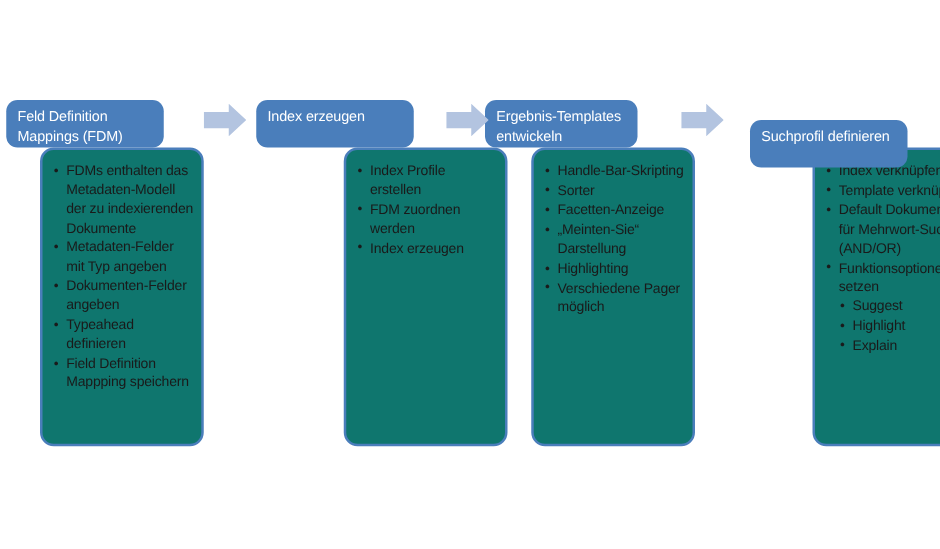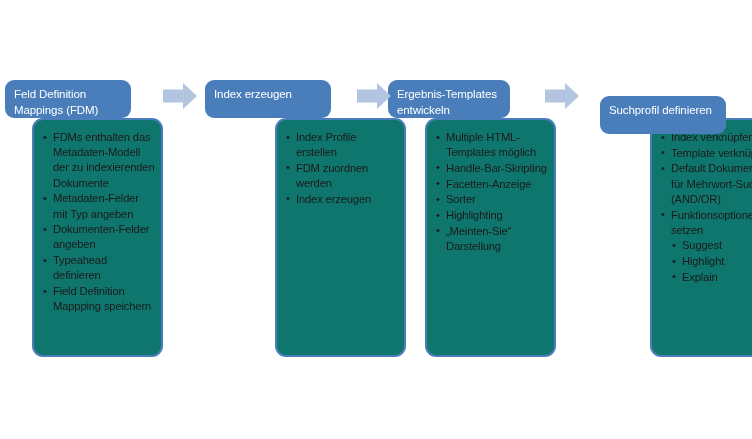--- a/index.html
+++ b/index.html
@@ -139,26 +139,26 @@
     </svg>
   </div>
 
   <div class="stage">
     <div class="stage-header" style="left:388px; top:80px; width:122px; height:38px;">
       <span>Ergebnis-Templates entwickeln</span>
     </div>
     <div class="stage-body" style="left:425px; top:118px; width:131px; height:239px;">
       <div class="body-inner">
         <ul class="bullets">
-          <li>Multiple HTML-Templates möglich</li>
           <li>Handle-Bar-Skripting</li>
+          <li>Sorter</li>
           <li>Facetten-Anzeige</li>
-          <li>Sorter</li>
+          <li>„Meinten-Sie“ Darstellung</li>
           <li>Highlighting</li>
-          <li>„Meinten-Sie“ Darstellung</li>
+          <li>Verschiedene Pager möglich</li>
         </ul>
       </div>
     </div>
   </div>
 
   <div class="arrow" style="left:545px; top:83px;">
     <svg width="34" height="26" viewBox="0 0 34 26" xmlns="http://www.w3.org/2000/svg">
       <polygon points="0,6.5 20,6.5 20,0 34,13 20,26 20,19.5 0,19.5" fill="#B3C4E0"></polygon>
     </svg>
   </div>

